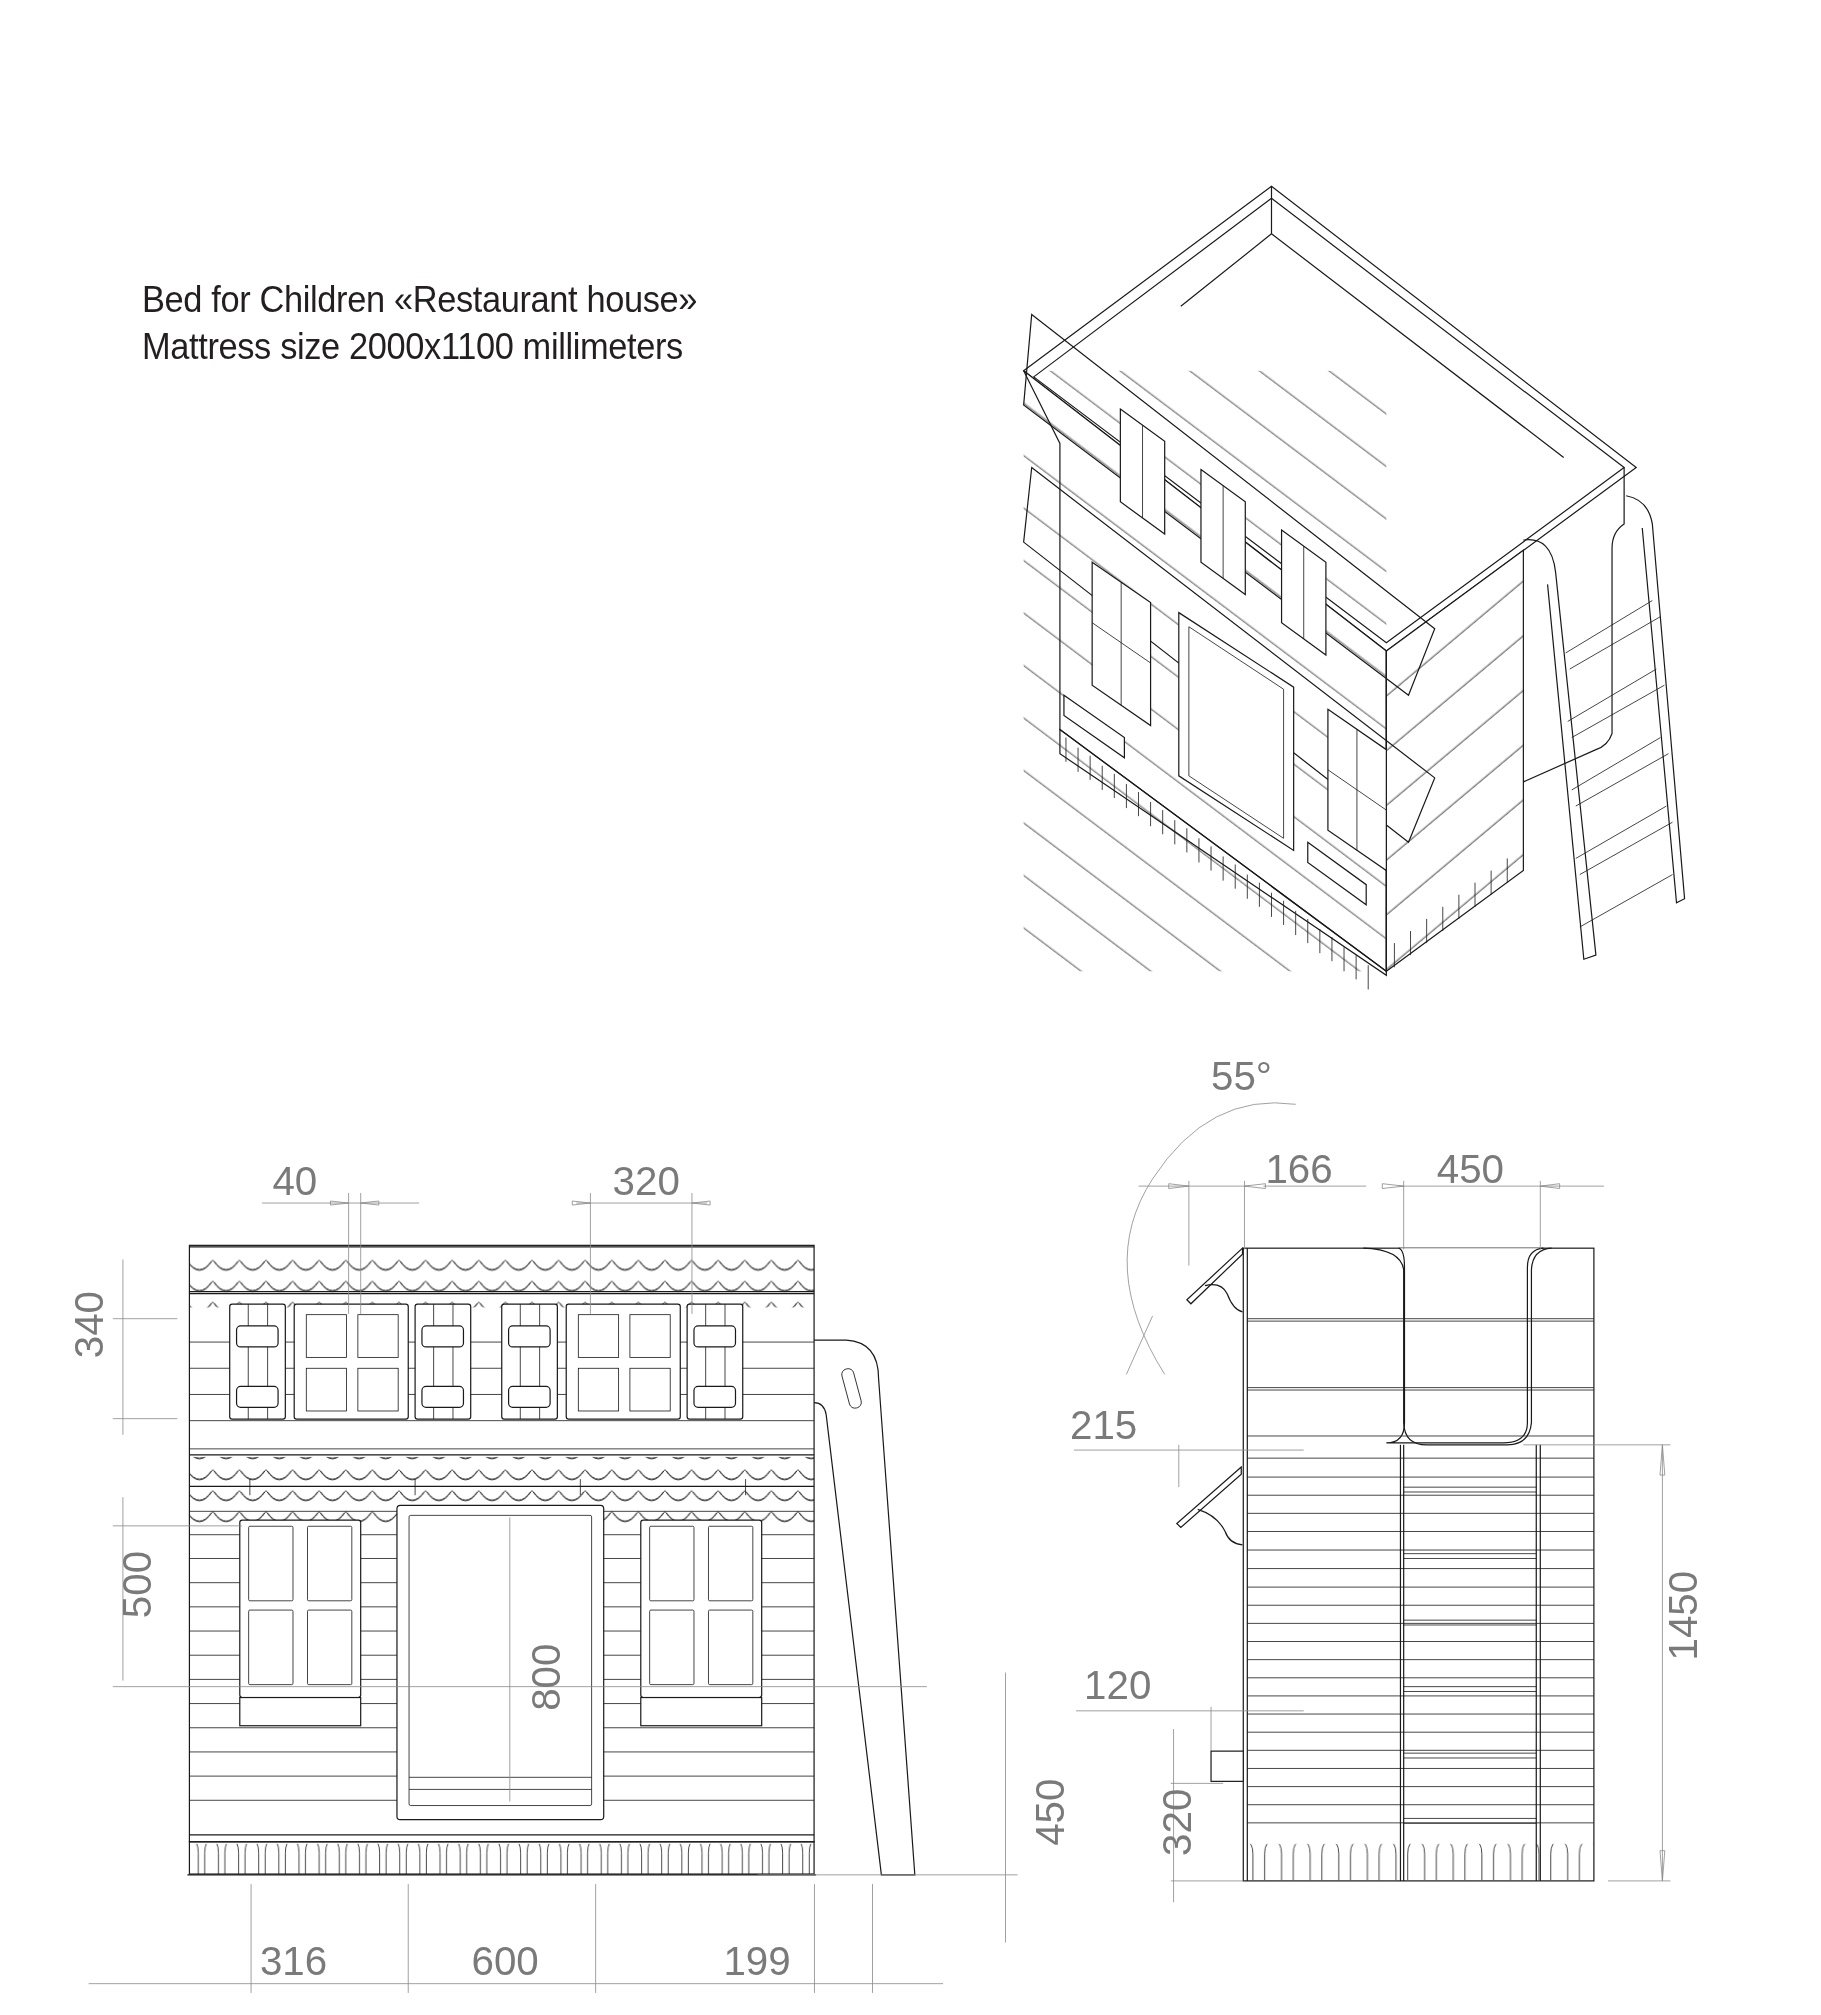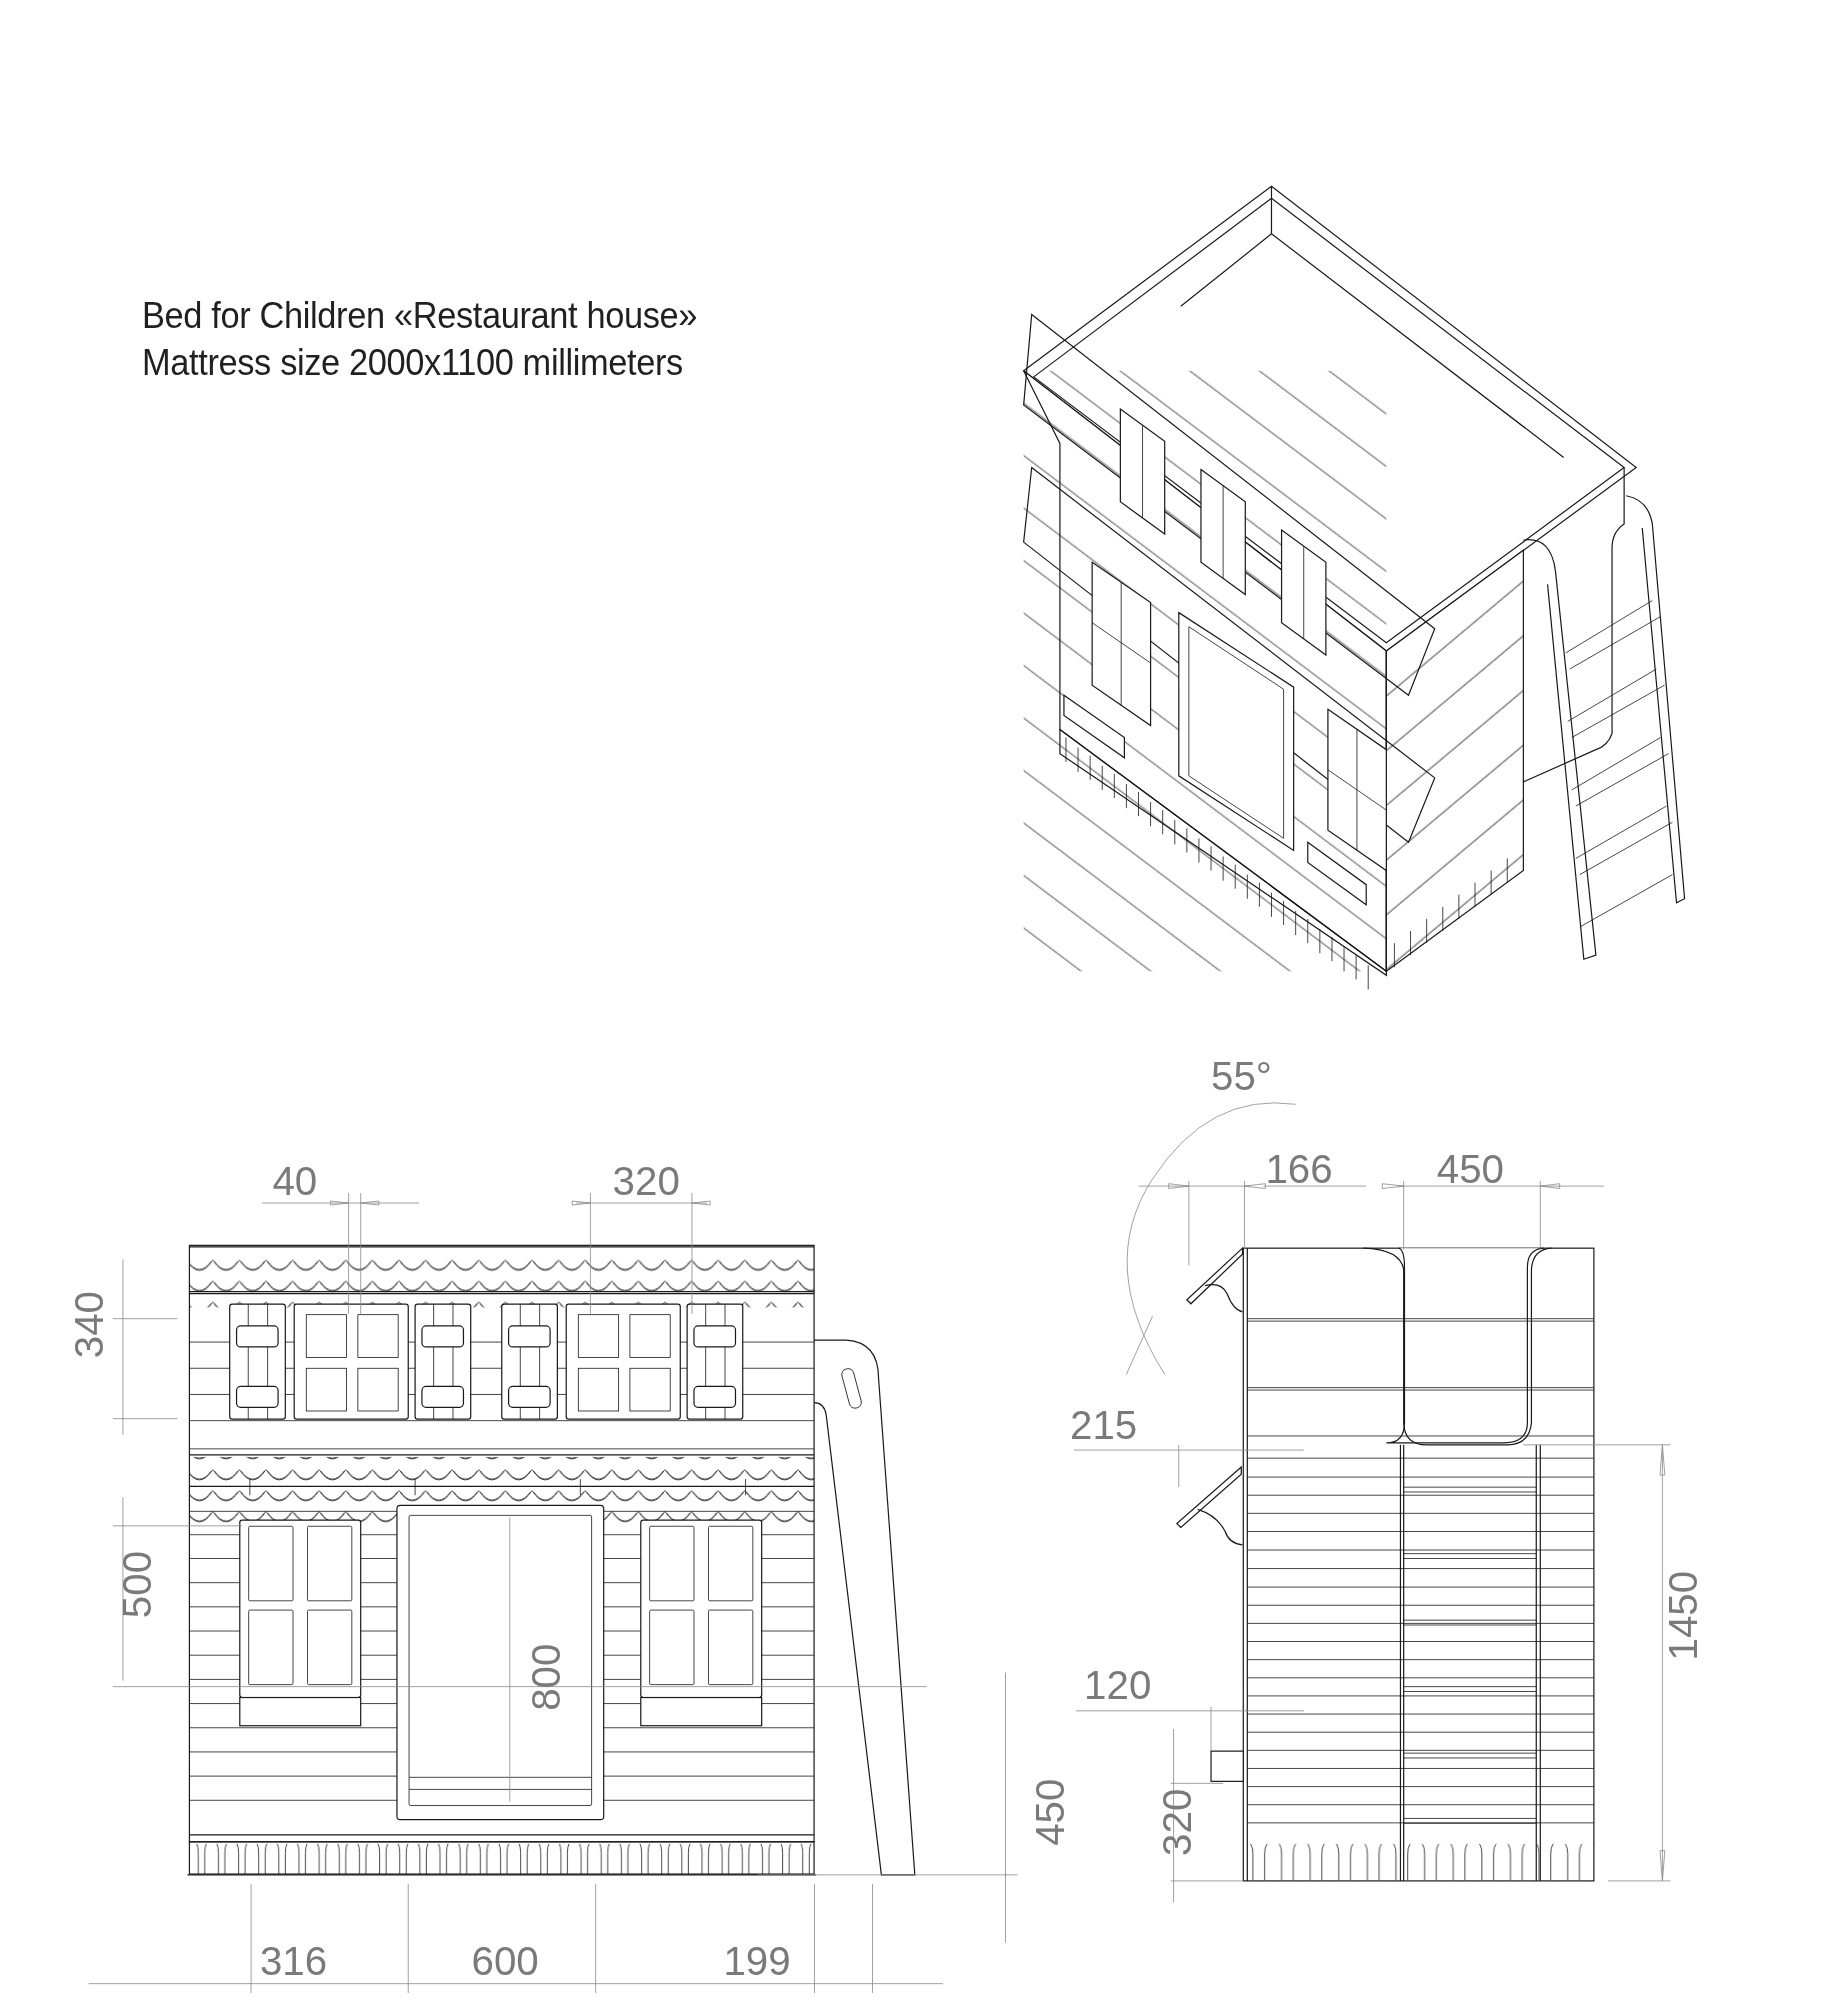--- a/index.html
+++ b/index.html
@@ -1,17 +1,17 @@
 <!DOCTYPE html>
 <html style="font-size:6.4px"><head>
 <meta charset="utf-8">
 <style>
   html, body { margin: 0; padding: 0; background: #ffffff; }
   body { width: 1822px; height: 2101px; position: relative; overflow: hidden; font-family: "Liberation Sans", sans-serif; }
-  .title-block { position: absolute; left: 142px; top: 292px; color: #231f20; }
+  .title-block { position: absolute; left: 142px; top: 276px; color: #231f20; }
   .title-line { font-size: 37px; line-height: 47px; white-space: nowrap; letter-spacing: -0.4px; transform: scaleX(0.93); transform-origin: left center; }
   svg.drawing { position: absolute; left: 0; top: 0; width: 1822px; height: 2101px; }
   .ln { stroke: #1a1a1a; stroke-width: 3; fill: none; }
   .lnf { stroke: #1a1a1a; stroke-width: 3; fill: #ffffff; }
   .thin { stroke: #1a1a1a; stroke-width: 2; fill: none; }
   .dim { stroke: #8a8a8a; stroke-width: 2; fill: none; }
   .arrow { stroke: #8a8a8a; stroke-width: 2; fill: none; }
   .dimtxt { fill: #7a7a7a; font-family: "Liberation Sans", sans-serif; font-size: 100px; }
 </style>
 </head>

